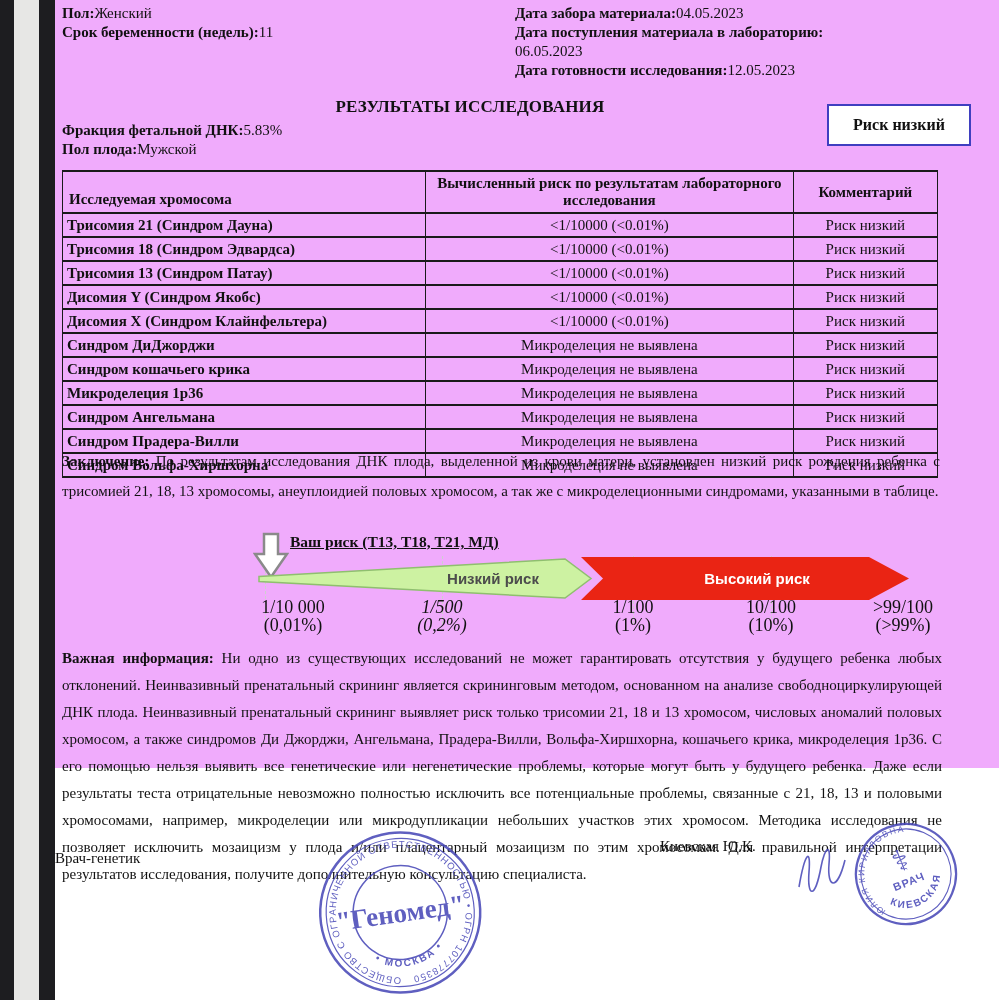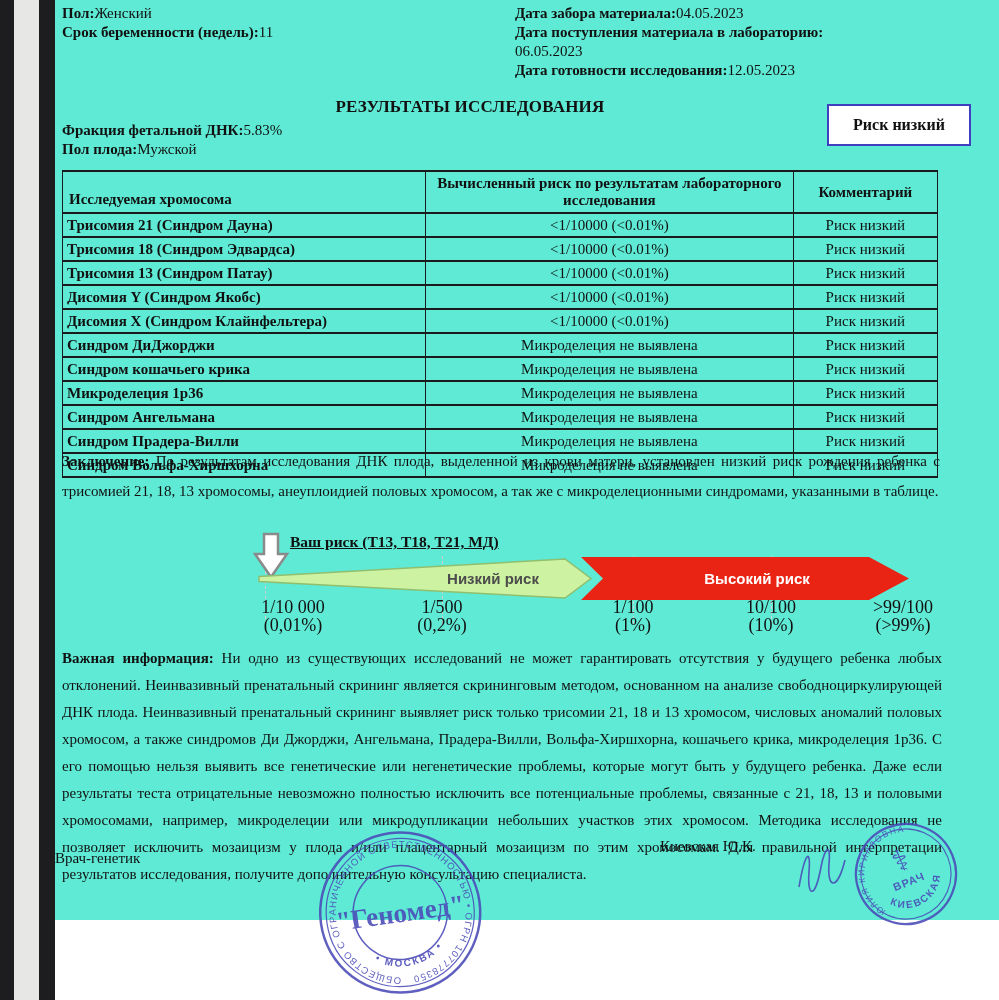--- a/index.html
+++ b/index.html
@@ -4,21 +4,21 @@
 <style>
   html,body{margin:0;padding:0;}
   body{
     width:999px;height:1000px;position:relative;overflow:hidden;
     background:#ffffff;font-family:"Liberation Serif",serif;color:#111;
   }
   .edge{position:absolute;top:0;height:100%;}
   .edge1{left:0;width:14px;background:#1d1d20;}
   .edge2{left:14px;width:25px;background:#e7e7e5;}
   .edge3{left:39px;width:16px;background:#1d1d20;}
-  .page{position:absolute;left:55px;top:0;width:944px;height:920px;background:#5eead4;}
+  .page{position:absolute;left:55px;top:0;width:944px;height:768px;background:#f0abfc;}
   .abs{position:absolute;}
   b,.b{font-weight:bold;}
   .hline{font-size:15px;line-height:19px;white-space:nowrap;}
   .title{font-size:17px;font-weight:bold;text-align:center;letter-spacing:.2px;}
   .badge{
     border:2.5px solid #3f3fc0;text-align:center;font-weight:bold;font-size:16px;
     display:flex;align-items:center;justify-content:center;background:#fff;
   }
   table.results{border-collapse:collapse;table-layout:fixed;width:876px;font-size:15px;}
   table.results th,table.results td{
@@ -160,21 +160,21 @@
       <polygon id="lowWedge" points="4,21.5 310,4 336,23.5 310,43 4,26.5" stroke-width="1.5" fill="#cdf2a2" stroke="#8fbf6f"></polygon>
       <polygon id="highArrow" points="326,2 614,2 654,23.5 614,45 326,45 348,23.5" fill="#ea2414"></polygon>
       <text class="arc" x="238" y="29" text-anchor="middle" font-size="15" font-weight="bold" fill="#4c4c4c">Низкий риск</text>
       <text class="arc" x="502" y="29" text-anchor="middle" font-size="15" font-weight="bold" fill="#ffffff">Высокий риск</text>
     </svg>
 
     <div class="tick" style="left:38px;top:70px;">
         <div>1/10 000</div>
         <div>(0,01%)</div>
       </div>
-    <div class="tick" style="left:187px;top:70px;">
+    <div class="tick" style="left:187px;top:70px;font-style:italic;">
         <div>1/500</div>
         <div>(0,2%)</div>
       </div>
     <div class="tick" style="left:378px;top:70px;">
         <div>1/100</div>
         <div>(1%)</div>
       </div>
     <div class="tick" style="left:516px;top:70px;">
         <div>10/100</div>
         <div>(10%)</div>

